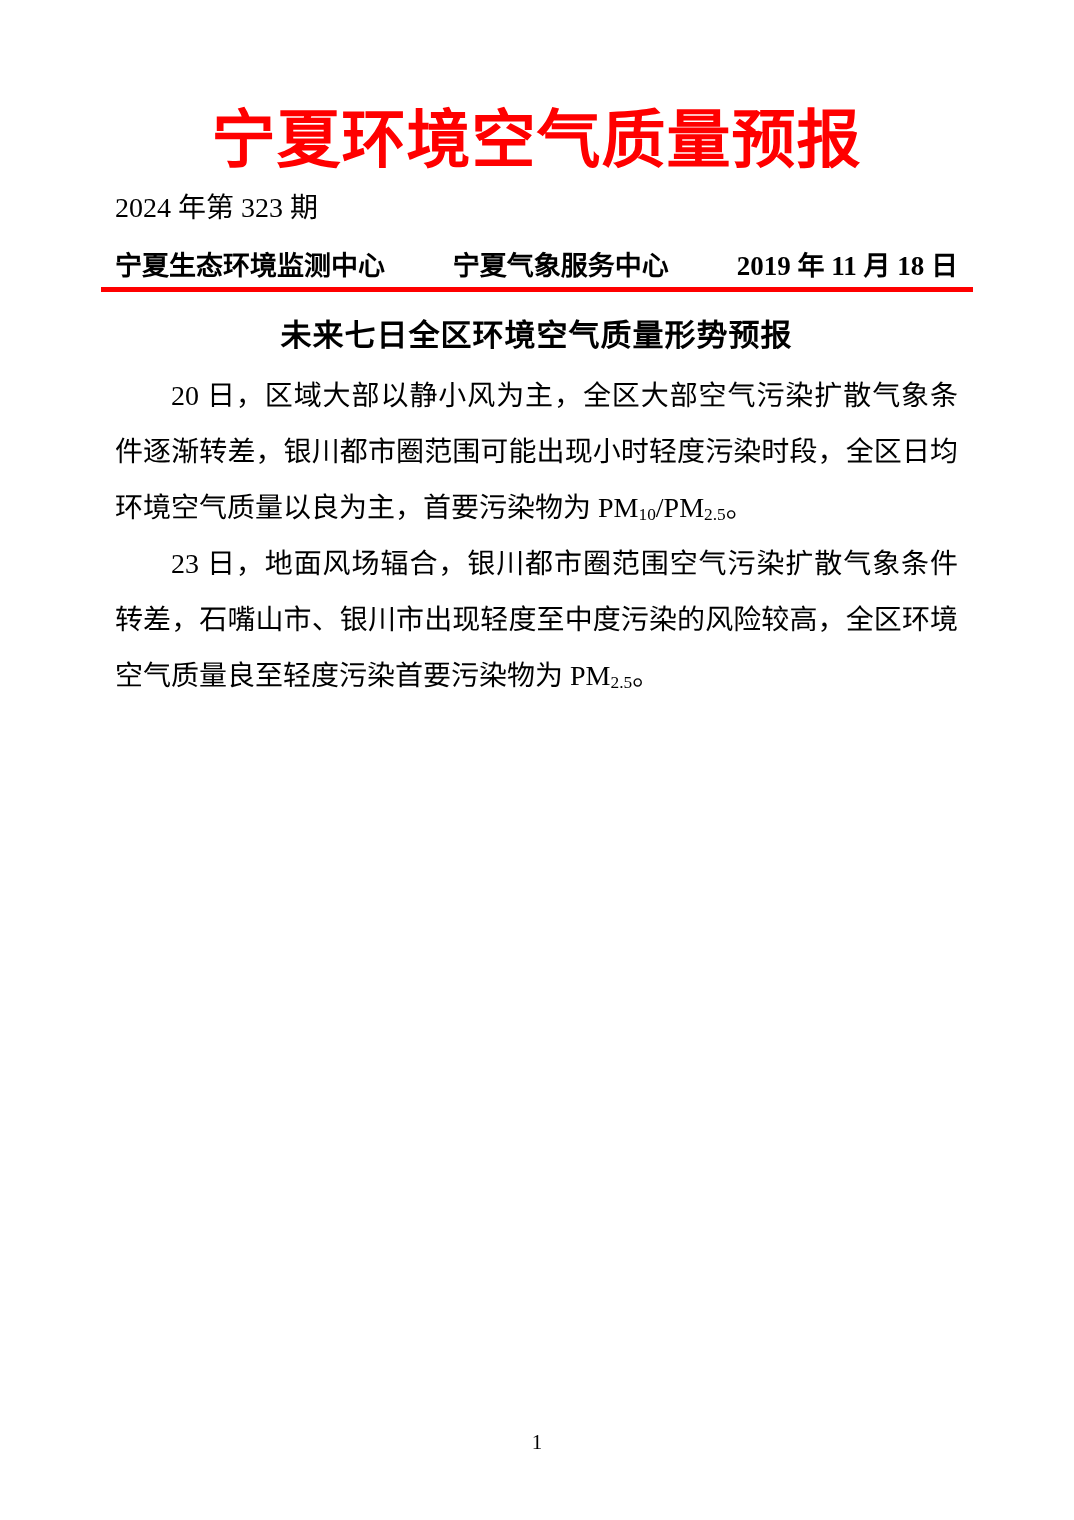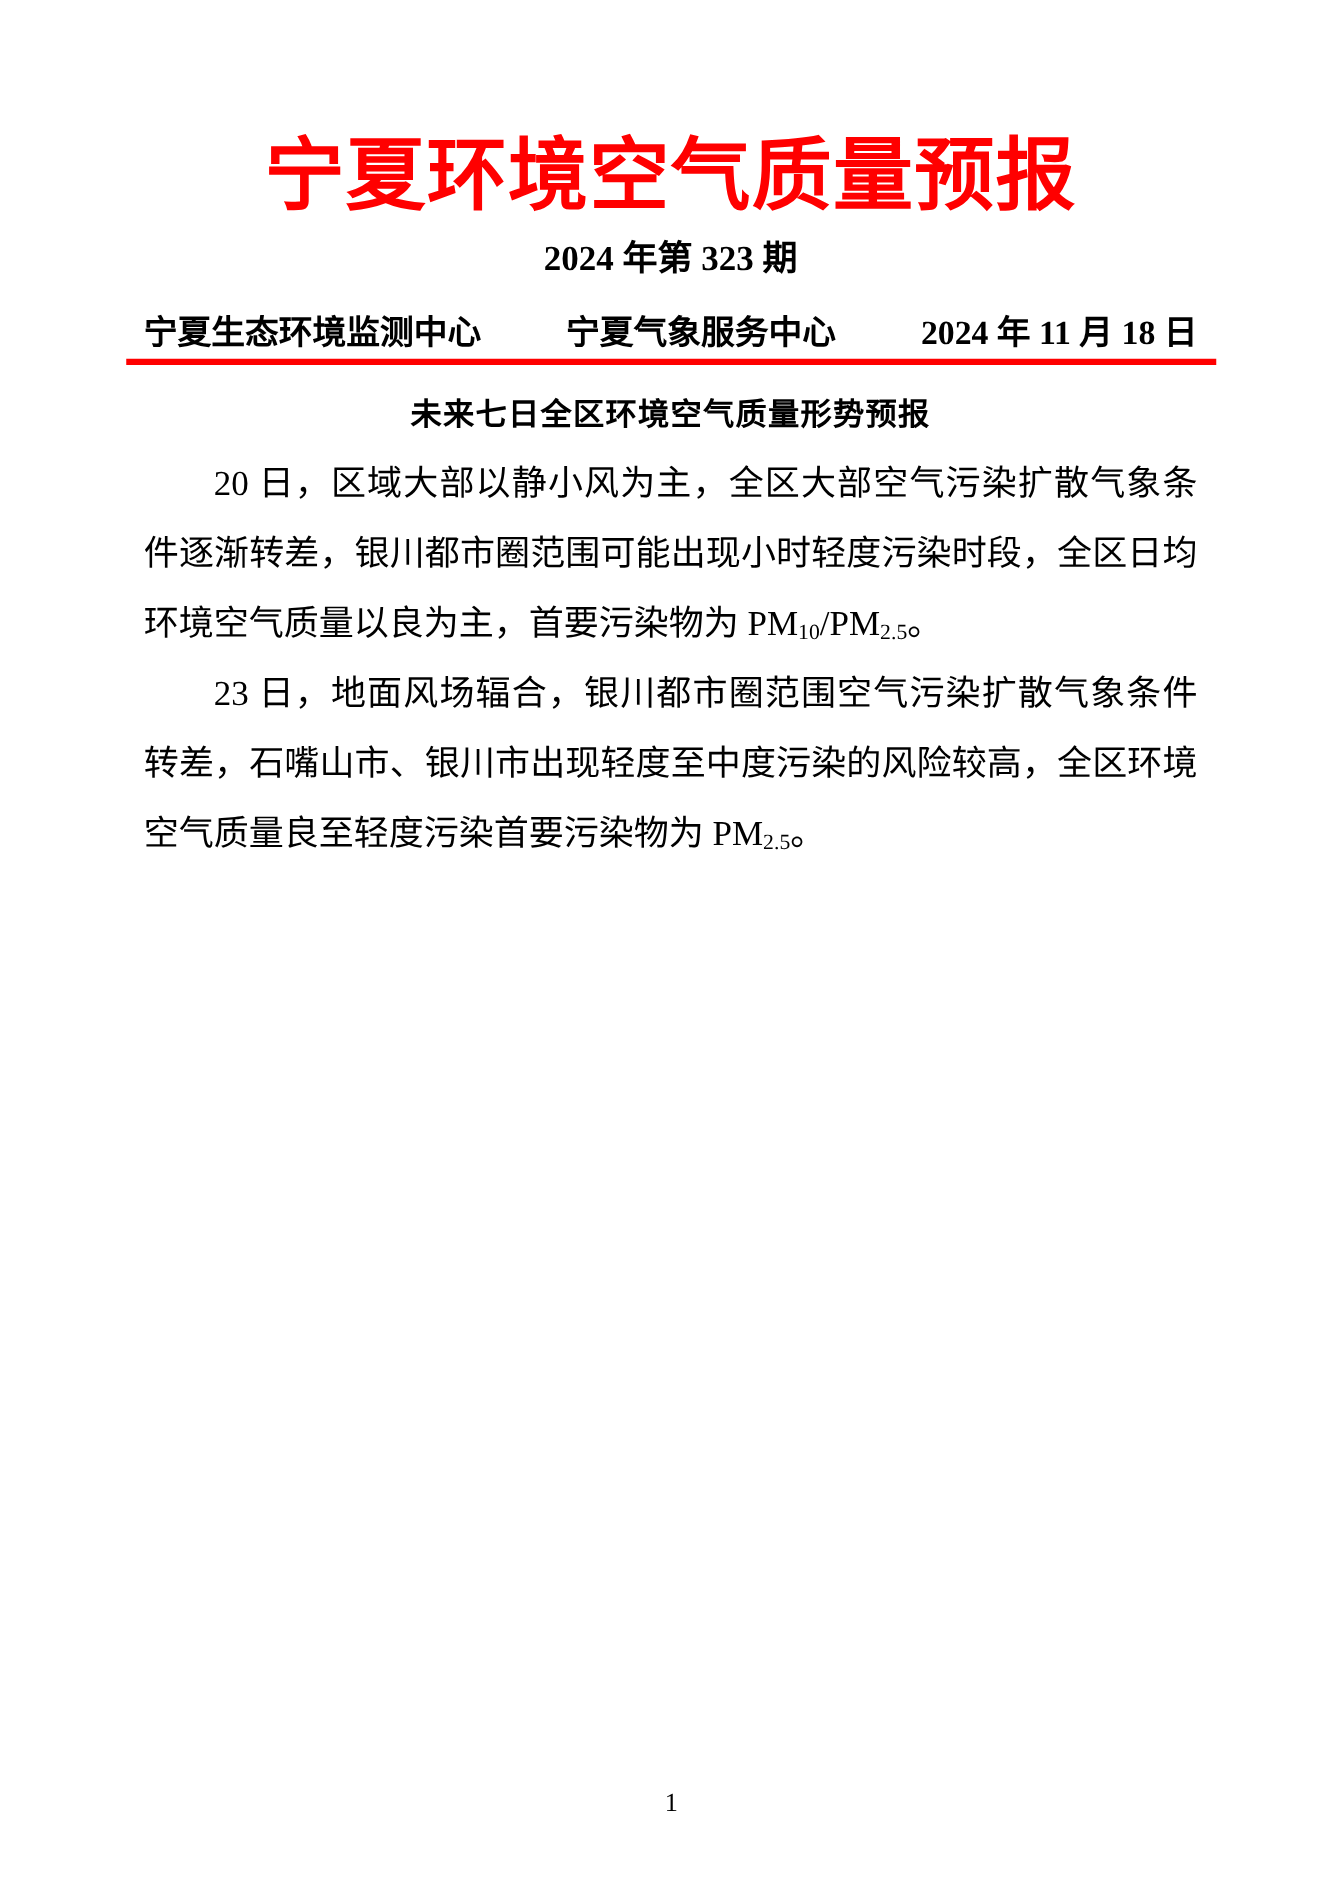--- a/index.html
+++ b/index.html
@@ -28,42 +28,42 @@
     font-weight: bold;
     text-align: center;
     color: #ff0000;
     letter-spacing: 1px;
     white-space: nowrap;
   }
   .issue-line {
     margin-top: 14px;
     font-size: 28px;
     line-height: 1.15;
-    text-align: center;
-    font-weight: bold;
+    text-align: left;
+    font-weight: normal;
   }
   .header-row {
     margin-top: 28px;
     display: flex;
     justify-content: space-between;
     align-items: baseline;
     font-size: 27px;
     line-height: 1.1;
     font-weight: bold;
     gap: 12px;
   }
   .red-rule {
     margin: 6px -15px 0 -14px;
     height: 5px;
     background: #ff0000;
     border: none;
   }
   .section-title {
     margin-top: 25px;
-    font-size: 25px;
+    font-size: 31px;
     line-height: 1.2;
     font-weight: bold;
     text-align: center;
     font-family: "Liberation Sans", "DejaVu Sans", sans-serif;
     letter-spacing: 1px;
   }
   .body-text {
     margin-top: 13px;
   }
   .body-text p {
@@ -97,21 +97,21 @@
 <div class="page">
   <div class="content">
 
     <div class="doc-title">宁夏环境空气质量预报</div>
 
     <div class="issue-line">2024 年第 323 期</div>
 
     <div class="header-row">
       <span>宁夏生态环境监测中心</span>
       <span>宁夏气象服务中心</span>
-      <span>2024 年 11 月 18 日</span>
+      <span>2019 年 11 月 18 日</span>
     </div>
 
     <div class="red-rule"></div>
 
     <div class="section-title">未来七日全区环境空气质量形势预报</div>
 
     <div class="body-text">
       <p>20 日，区域大部以静小风为主，全区大部空气污染扩散气象条件逐渐转差，银川都市圈范围可能出现小时轻度污染时段，全区日均环境空气质量以良为主，首要污染物为 PM<sub>10</sub>/PM<sub>2.5</sub>。</p>
       <p>23 日，地面风场辐合，银川都市圈范围空气污染扩散气象条件转差，石嘴山市、银川市出现轻度至中度污染的风险较高，全区环境空气质量良至轻度污染首要污染物为 PM<sub>2.5</sub>。</p>
     </div>

